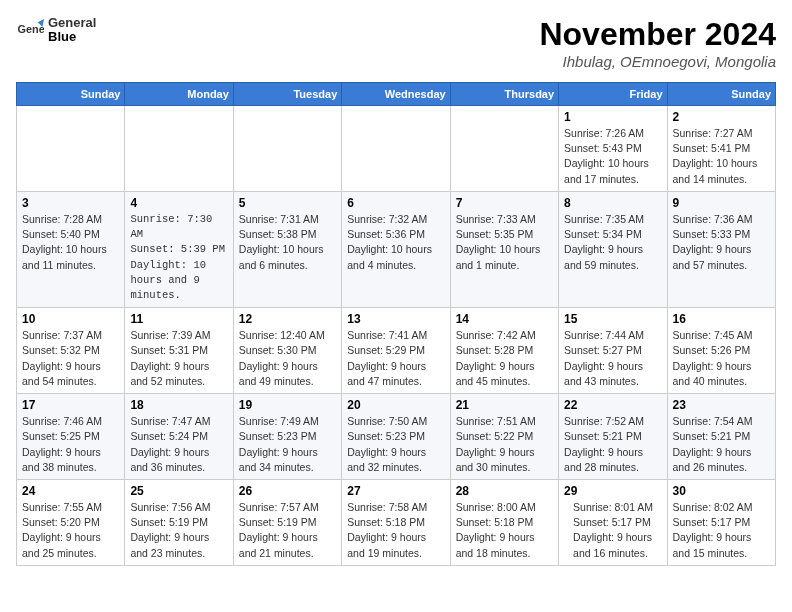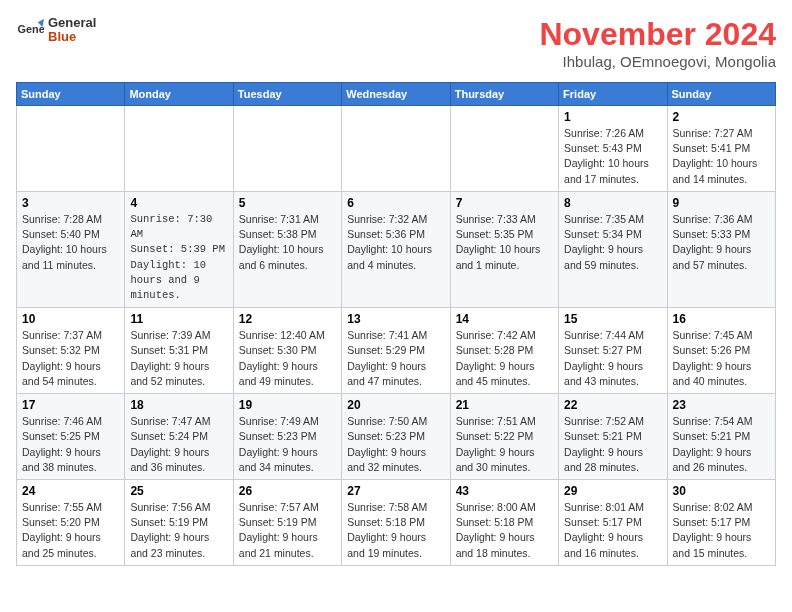--- a/index.html
+++ b/index.html
@@ -34,36 +34,37 @@
     .logo-icon {
       width: 28px;
       height: 28px;
     }
     .title-area {
       text-align: right;
     }
     .month-title {
       font-size: 32px;
       font-weight: bold;
-      color: #ef4444;
+      color: #000000;
     }
     .location {
       font-size: 15px;
       color: #555;
+      font-style: italic;
     }
     table {
       width: 100%;
       border-collapse: collapse;
       font-size: 10.5px;
     }
     thead tr th {
       background: #3a7bd5;
       color: #fff;
       padding: 5px 4px;
-      text-align: left;
+      text-align: right;
       font-size: 11px;
       font-weight: bold;
       border: 1px solid #2a5faa;
     }
     tbody tr td {
       border: 1px solid #ccc;
       vertical-align: top;
       padding: 4px 5px;
       min-height: 70px;
       width: 14.28%;
@@ -93,21 +94,21 @@
 <body>
 
 <div class="header">
   <div class="logo">
     <svg class="logo-icon" viewBox="0 0 36 36">
       <text x="2" y="22" font-size="14" font-weight="bold" fill="#333" font-family="Arial">General</text>
       <polygon points="28,8 36,4 34,14" fill="#3a7bd5"></polygon>
     </svg>
     <div class="logo-text">
       <span>General</span>
-      <span style="color:#c2410c">Blue</span>
+      <span style="color:#000000">Blue</span>
     </div>
   </div>
   <div class="title-area">
     <div class="month-title">November 2024</div>
     <div class="location">Ihbulag, OEmnoegovi, Mongolia</div>
   </div>
 </div>
 
 <table>
   <thead>
@@ -292,28 +293,28 @@
 Sunset: 5:19 PM
 Daylight: 9 hours and 21 minutes.</div>
         </td>
         <td>
           <span class="day-number">27</span>
           <div class="day-info" style="white-space: pre-line;">Sunrise: 7:58 AM
 Sunset: 5:18 PM
 Daylight: 9 hours and 19 minutes.</div>
         </td>
         <td>
-          <span class="day-number">43</span>
+          <span class="day-number">28</span>
           <div class="day-info" style="white-space: pre-line;">Sunrise: 8:00 AM
 Sunset: 5:18 PM
 Daylight: 9 hours and 18 minutes.</div>
         </td>
         <td>
           <span class="day-number">29</span>
-          <div class="day-info" style="white-space: pre-line;">Sunrise: 8:01 AM
+          <div class="day-info" style="white-space: pre-line; margin-left: 9px;">Sunrise: 8:01 AM
 Sunset: 5:17 PM
 Daylight: 9 hours and 16 minutes.</div>
         </td>
         <td>
           <span class="day-number">30</span>
           <div class="day-info" style="white-space: pre-line;">Sunrise: 8:02 AM
 Sunset: 5:17 PM
 Daylight: 9 hours and 15 minutes.</div>
         </td>
       </tr>

